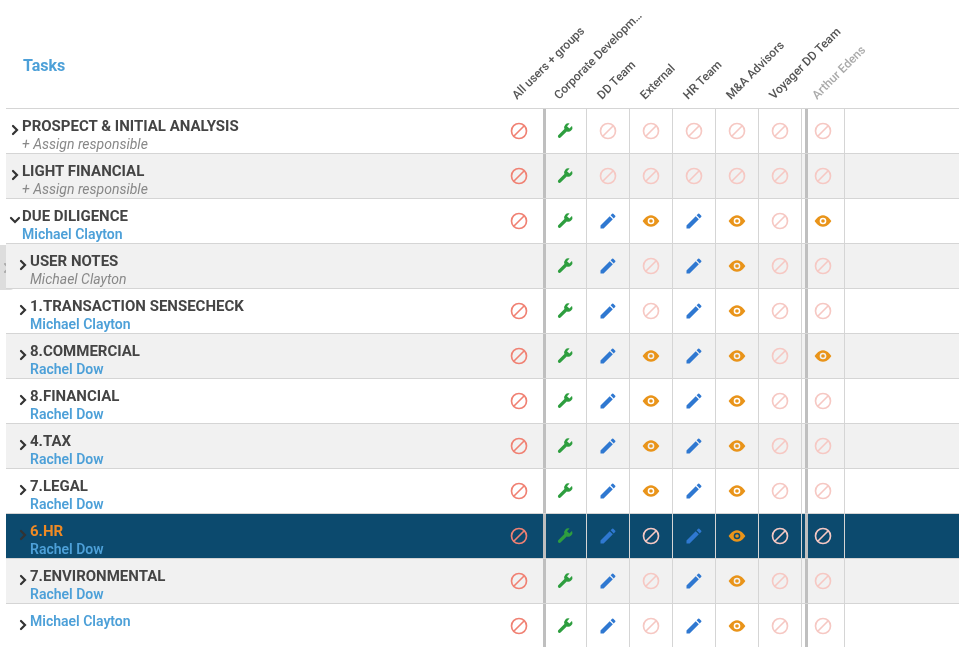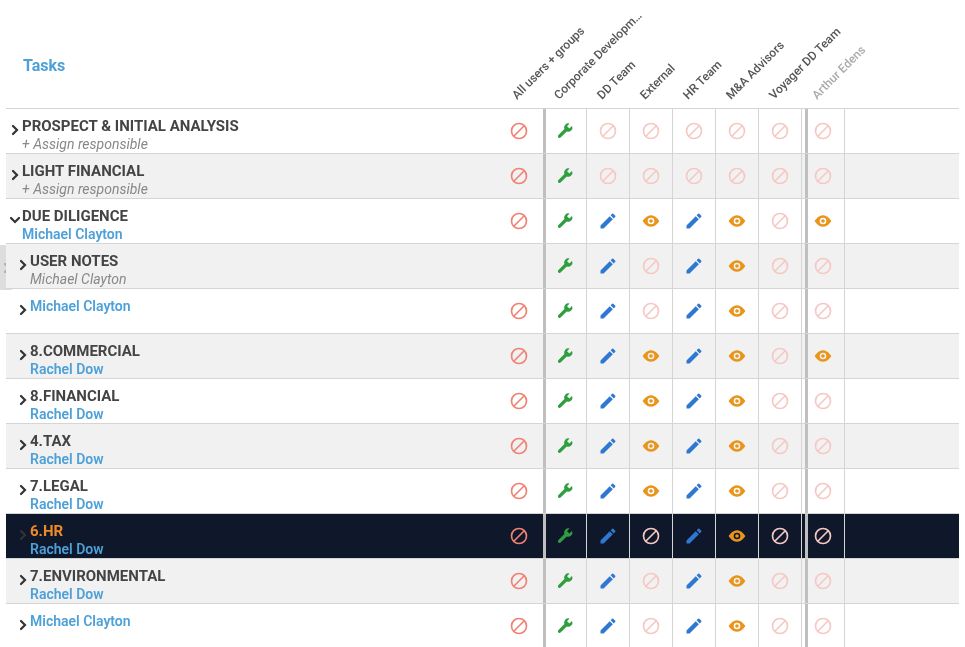--- a/index.html
+++ b/index.html
@@ -6,21 +6,21 @@
   html,body{width:965px;height:647px;overflow:hidden;font-family:Roboto,"Helvetica Neue",Arial,sans-serif;background:#fff;color:#333}
   .page{position:relative;width:965px;height:647px}
   .tasks-title{position:absolute;left:23px;top:56px;font-size:16px;font-weight:700;color:#4da0d8}
   .columns-header{position:absolute;left:495px;top:0;height:108px;width:470px}
   .col-h{position:absolute;bottom:6px;transform:rotate(-45deg);transform-origin:left bottom;white-space:nowrap;font-size:12px;color:#555;font-weight:500}
   .col-h.u{color:#aaa}
   .rows{position:absolute;left:6px;top:108px;width:953px}
   .row{position:relative;height:45px;border-top:1px solid #d5d5d5}
   .row.sub{padding-left:16px}
   .row.alt{background:#f1f1f1}
-  .row.sel{background:#0f172a}
+  .row.sel{background:#0c4a6e}
   .row .text{position:absolute;left:16px;top:8px}
   .row.sub .text{left:24px}
   .row .title{font-size:15px;font-weight:700;color:#444}
   .row.sel .title{color:#f08a24}
   .row .sub{font-size:14px;color:#888;font-style:italic;margin-top:1px}
   .row .sub.link{color:#4da0d8;font-style:normal;font-weight:600}
   .chev{position:absolute;left:2px;top:14px;width:14px;height:14px;cursor:pointer}
   .row.sub .chev{left:10px}
   .cells{position:absolute;left:489px;top:0;height:100%;display:flex}
   .cell{width:43px;height:100%;border-left:1px solid #d5d5d5;display:flex;align-items:center;justify-content:center}
@@ -279,20 +279,21 @@
         <div class="sep-l"></div>
         <div class="sep-r"></div>
       </div>
       <div class="row sub">
         <div class="chev">
           <svg width="14" height="14" viewBox="0 0 14 14">
             <path d="M5 3 L9 7 L5 11" stroke="#333" stroke-width="2.2" fill="none" stroke-linecap="round"></path>
           </svg>
         </div>
         <div class="text">
+          <div class="title">1.TRANSACTION SENSECHECK</div>
           <div class="sub link">Michael Clayton</div>
         </div>
         <div class="cells">
           <div class="cell">
             <svg width="20" height="20" viewBox="0 0 24 24" class="ic-none">
               <path d="M12 3a9 9 0 1 0 0 18 9 9 0 0 0 0-18 M6 18 L18 6"></path>
             </svg>
           </div>
           <div class="cell">
             <svg width="20" height="20" viewBox="0 0 24 24" class="ic-wrench">

